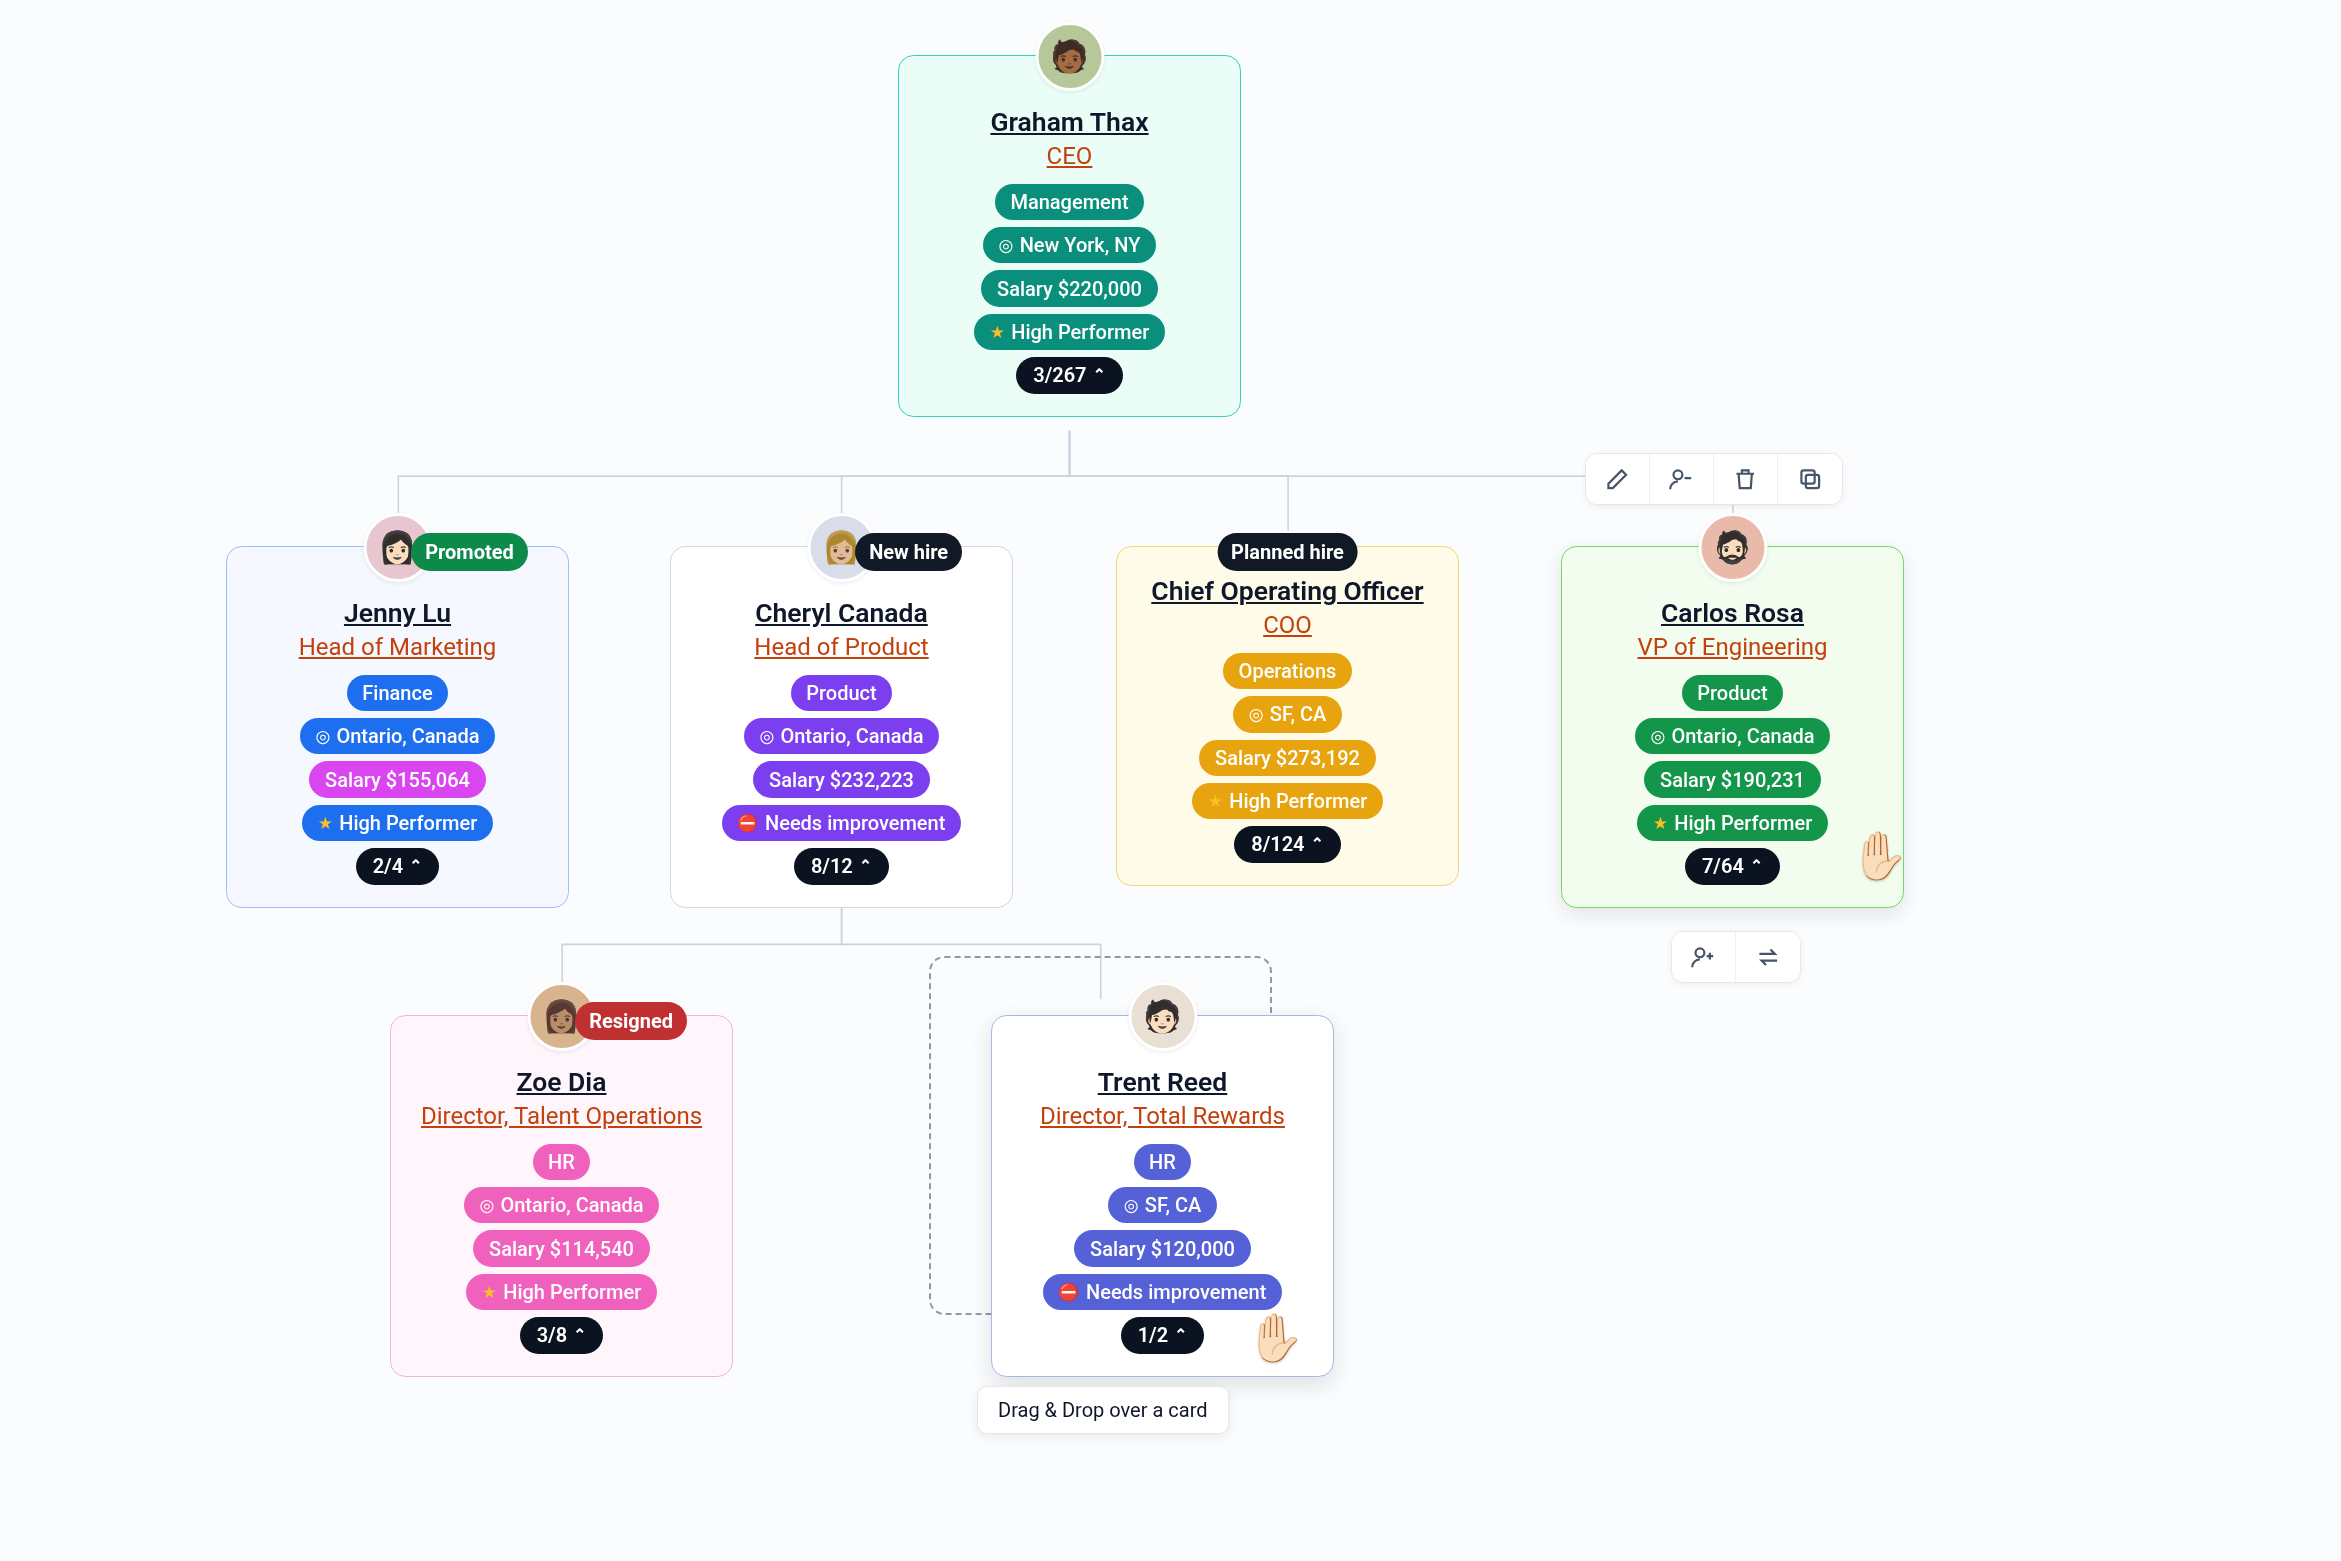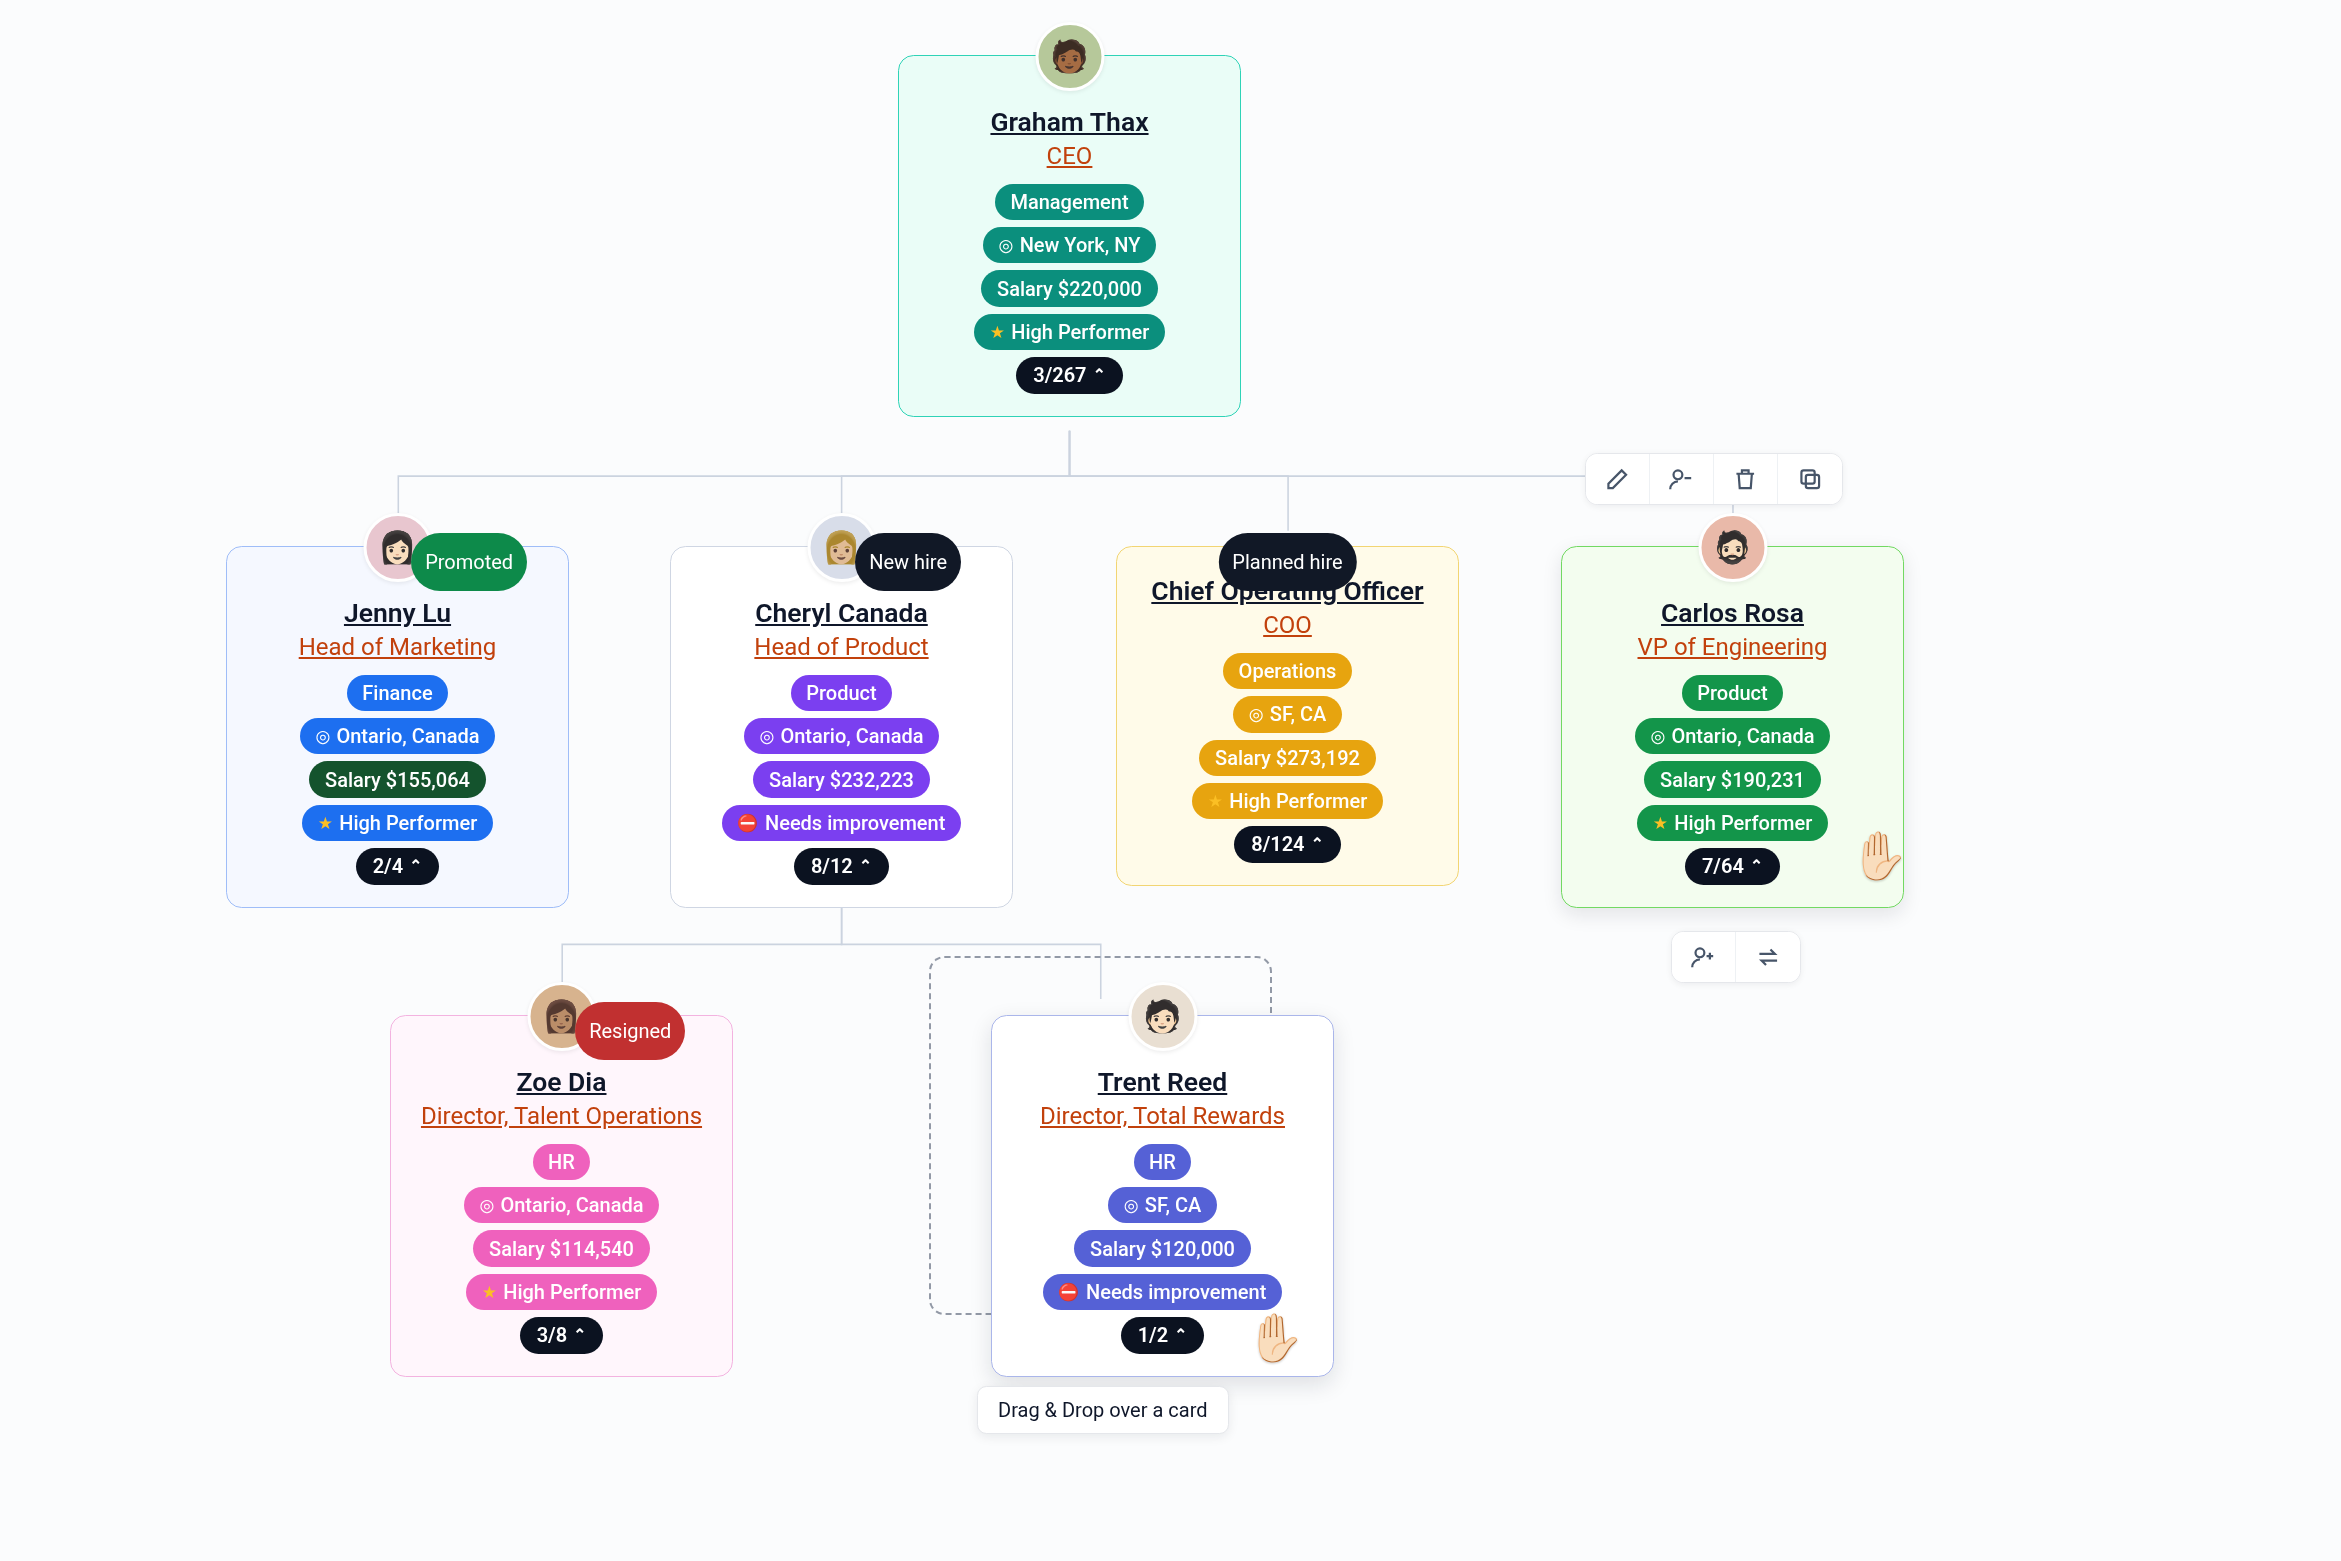--- a/index.html
+++ b/index.html
@@ -34,24 +34,24 @@
     width: 69px; height: 69px;
     border-radius: 50%;
     border: 3.1px solid #fff;
     box-shadow: 0 1.6px 4.7px rgba(0,0,0,.08);
   }
   .avatar-inner { width: 100%; height:100%; border-radius:50%; display:flex; align-items:center; justify-content:center; font-size:31px; }
   .status-badge {
     position: absolute;
     top: -14px;
     left: 54%;
-    padding: 17px 14px;
+    padding: 7px 14px;
     border-radius: 780px;
     font-size: 20px;
-    font-weight: 400;
+    font-weight: 700;
     color: #fff;
     white-space: nowrap;
   }
   .name { font-size: 26.5px; font-weight: 600; color: #0f172a; text-decoration: underline; }
   .role { font-size: 24px; color: #c2410c; margin-top:-3.1px;text-decoration:underline; }
   .pills { display:flex; flex-direction:column; align-items:center; gap:7px; margin-top:6.2px; }
   .pill {
     display: inline-flex;
     align-items: center;
     gap: 6.2px;
@@ -157,21 +157,21 @@
       </div>
   <div class="status-badge" style="background:#0d8a4a">Promoted</div>
   <div class="name">Jenny Lu</div>
   <div class="role">Head of Marketing</div>
   <div class="pills">
     <span class="pill" style="background:#1d6ff0">Finance</span>
     <span class="pill" style="background:#1d6ff0">
           <span class="loc-icon">◎</span>
           <span>Ontario, Canada</span>
         </span>
-    <span class="pill" style="background:#14532d">Salary $155,064</span>
+    <span class="pill" style="background:#d946ef">Salary $155,064</span>
     <span class="pill" style="background:#1d6ff0">
           <span class="star">★</span>
           <span>High Performer</span>
         </span>
     <span class="count-pill">
           <span>2/4</span>
           <span class="chev">⌃</span>
         </span>
   </div>
 </div>

